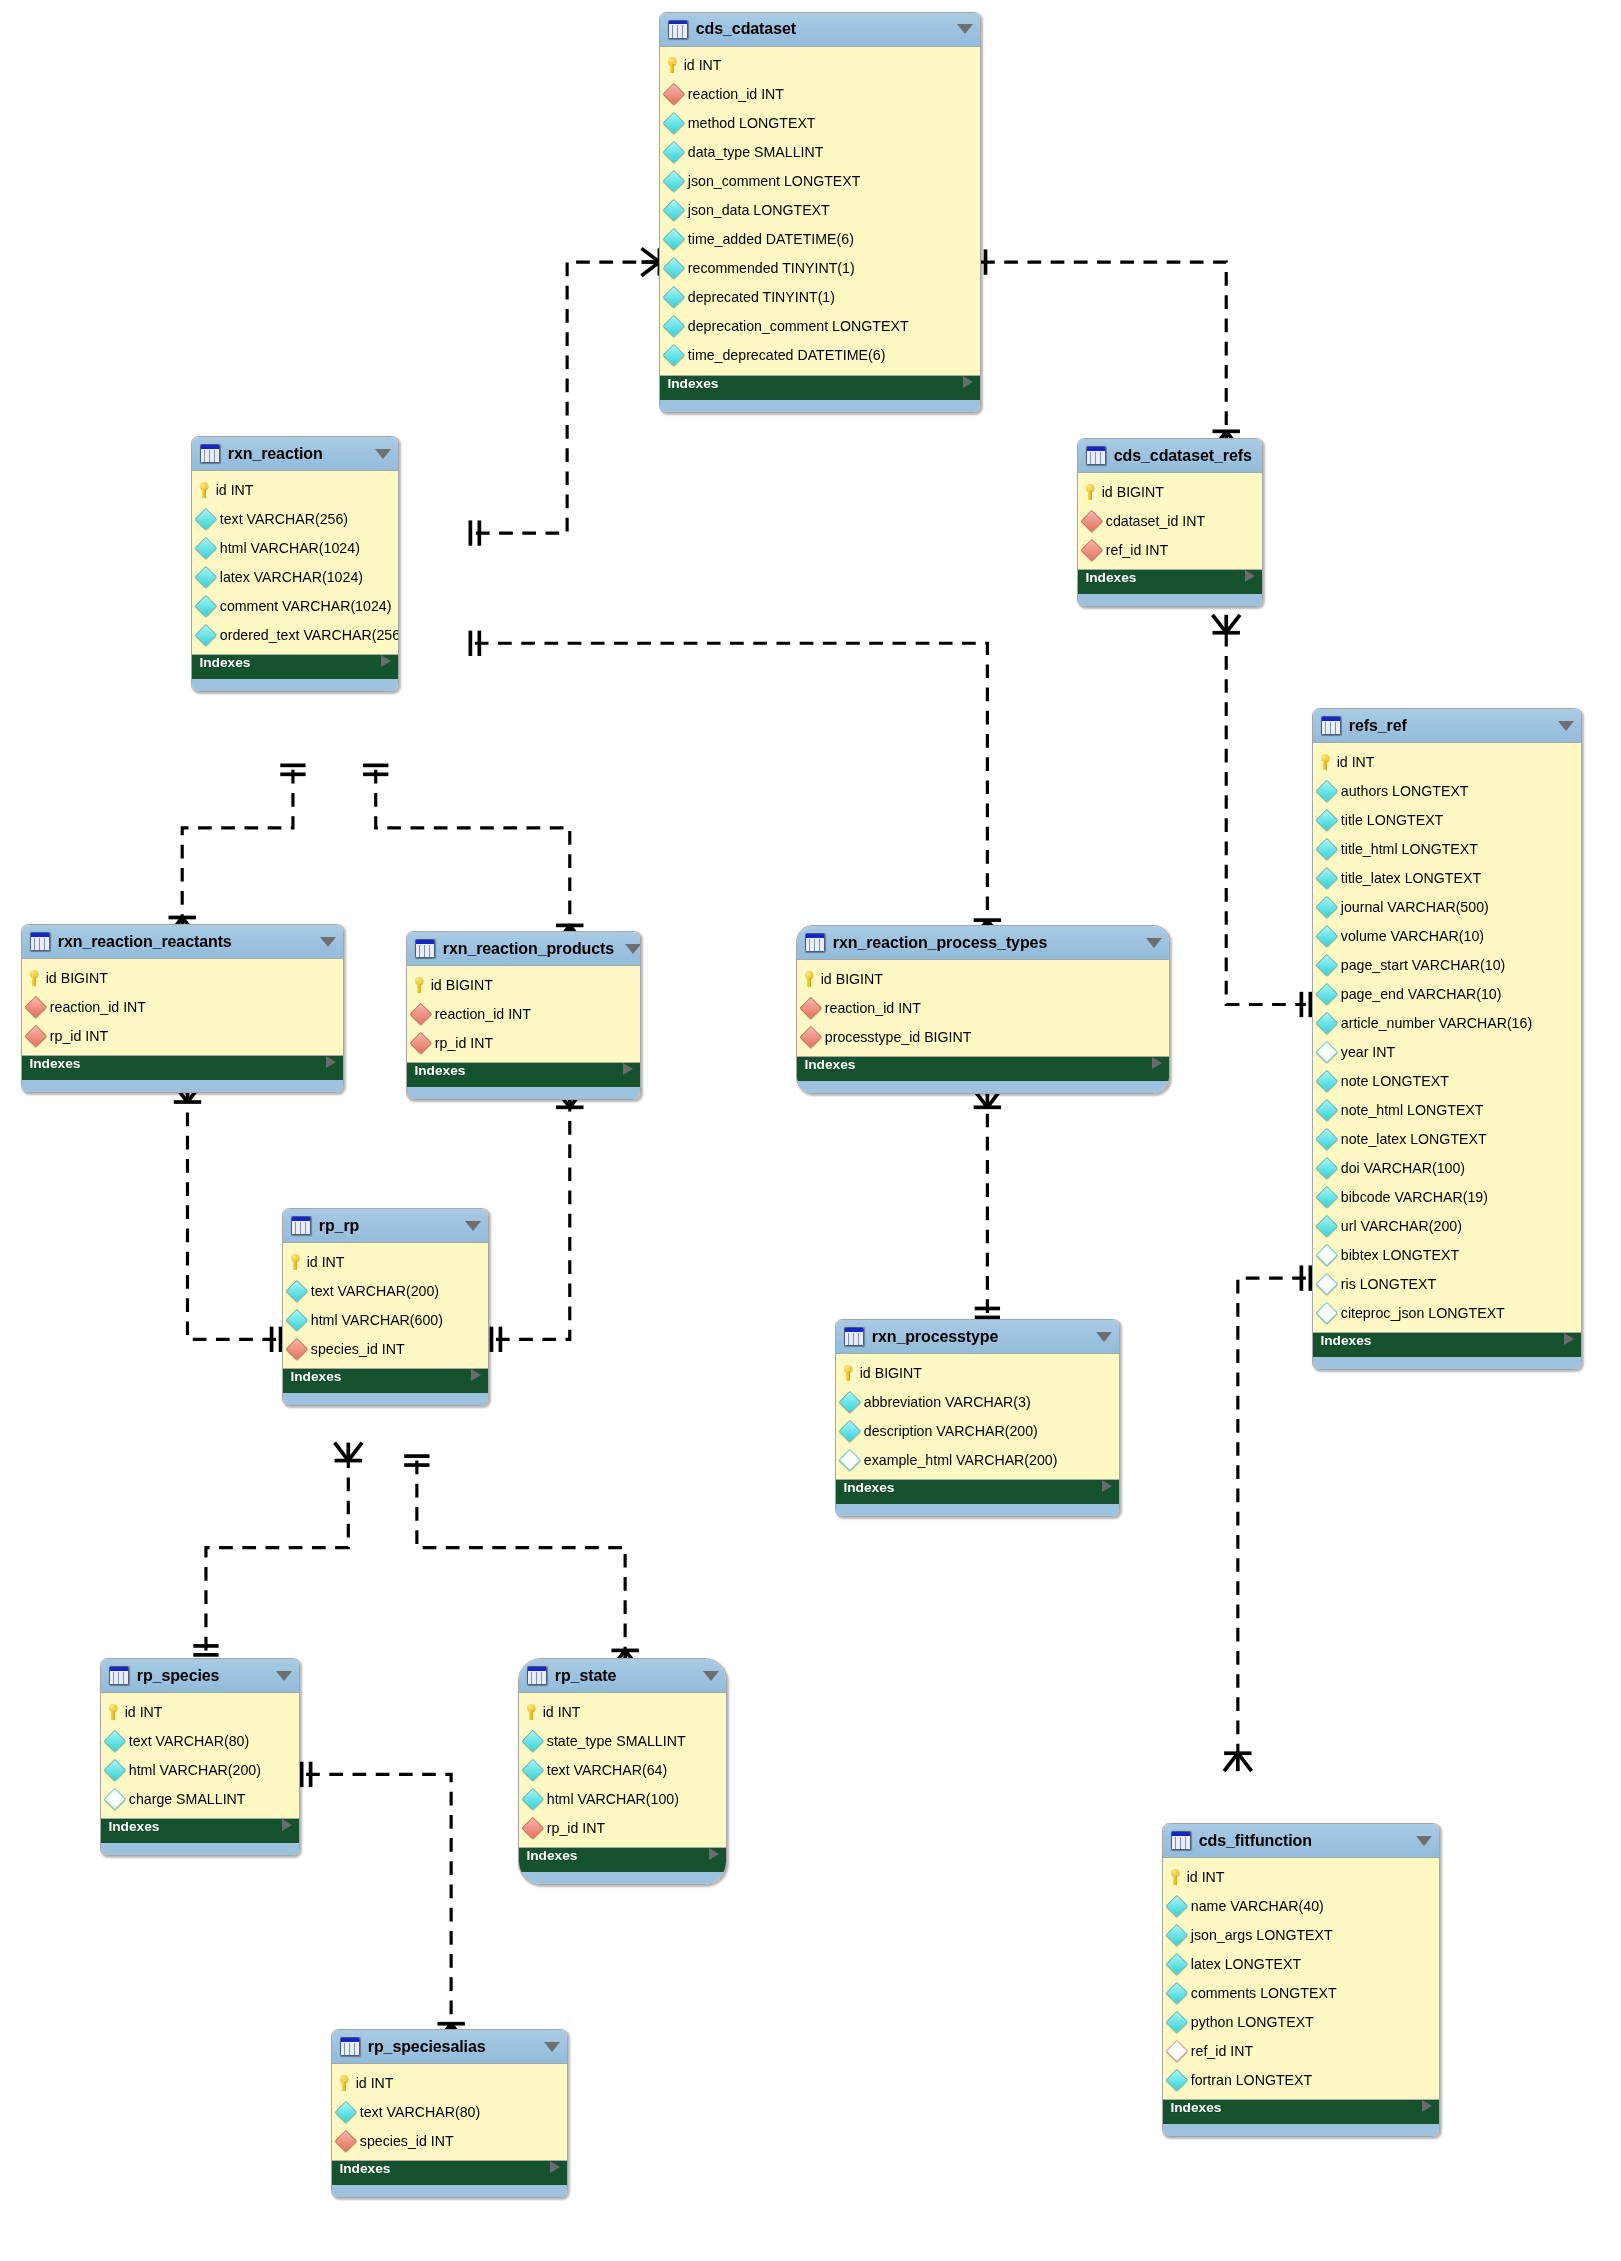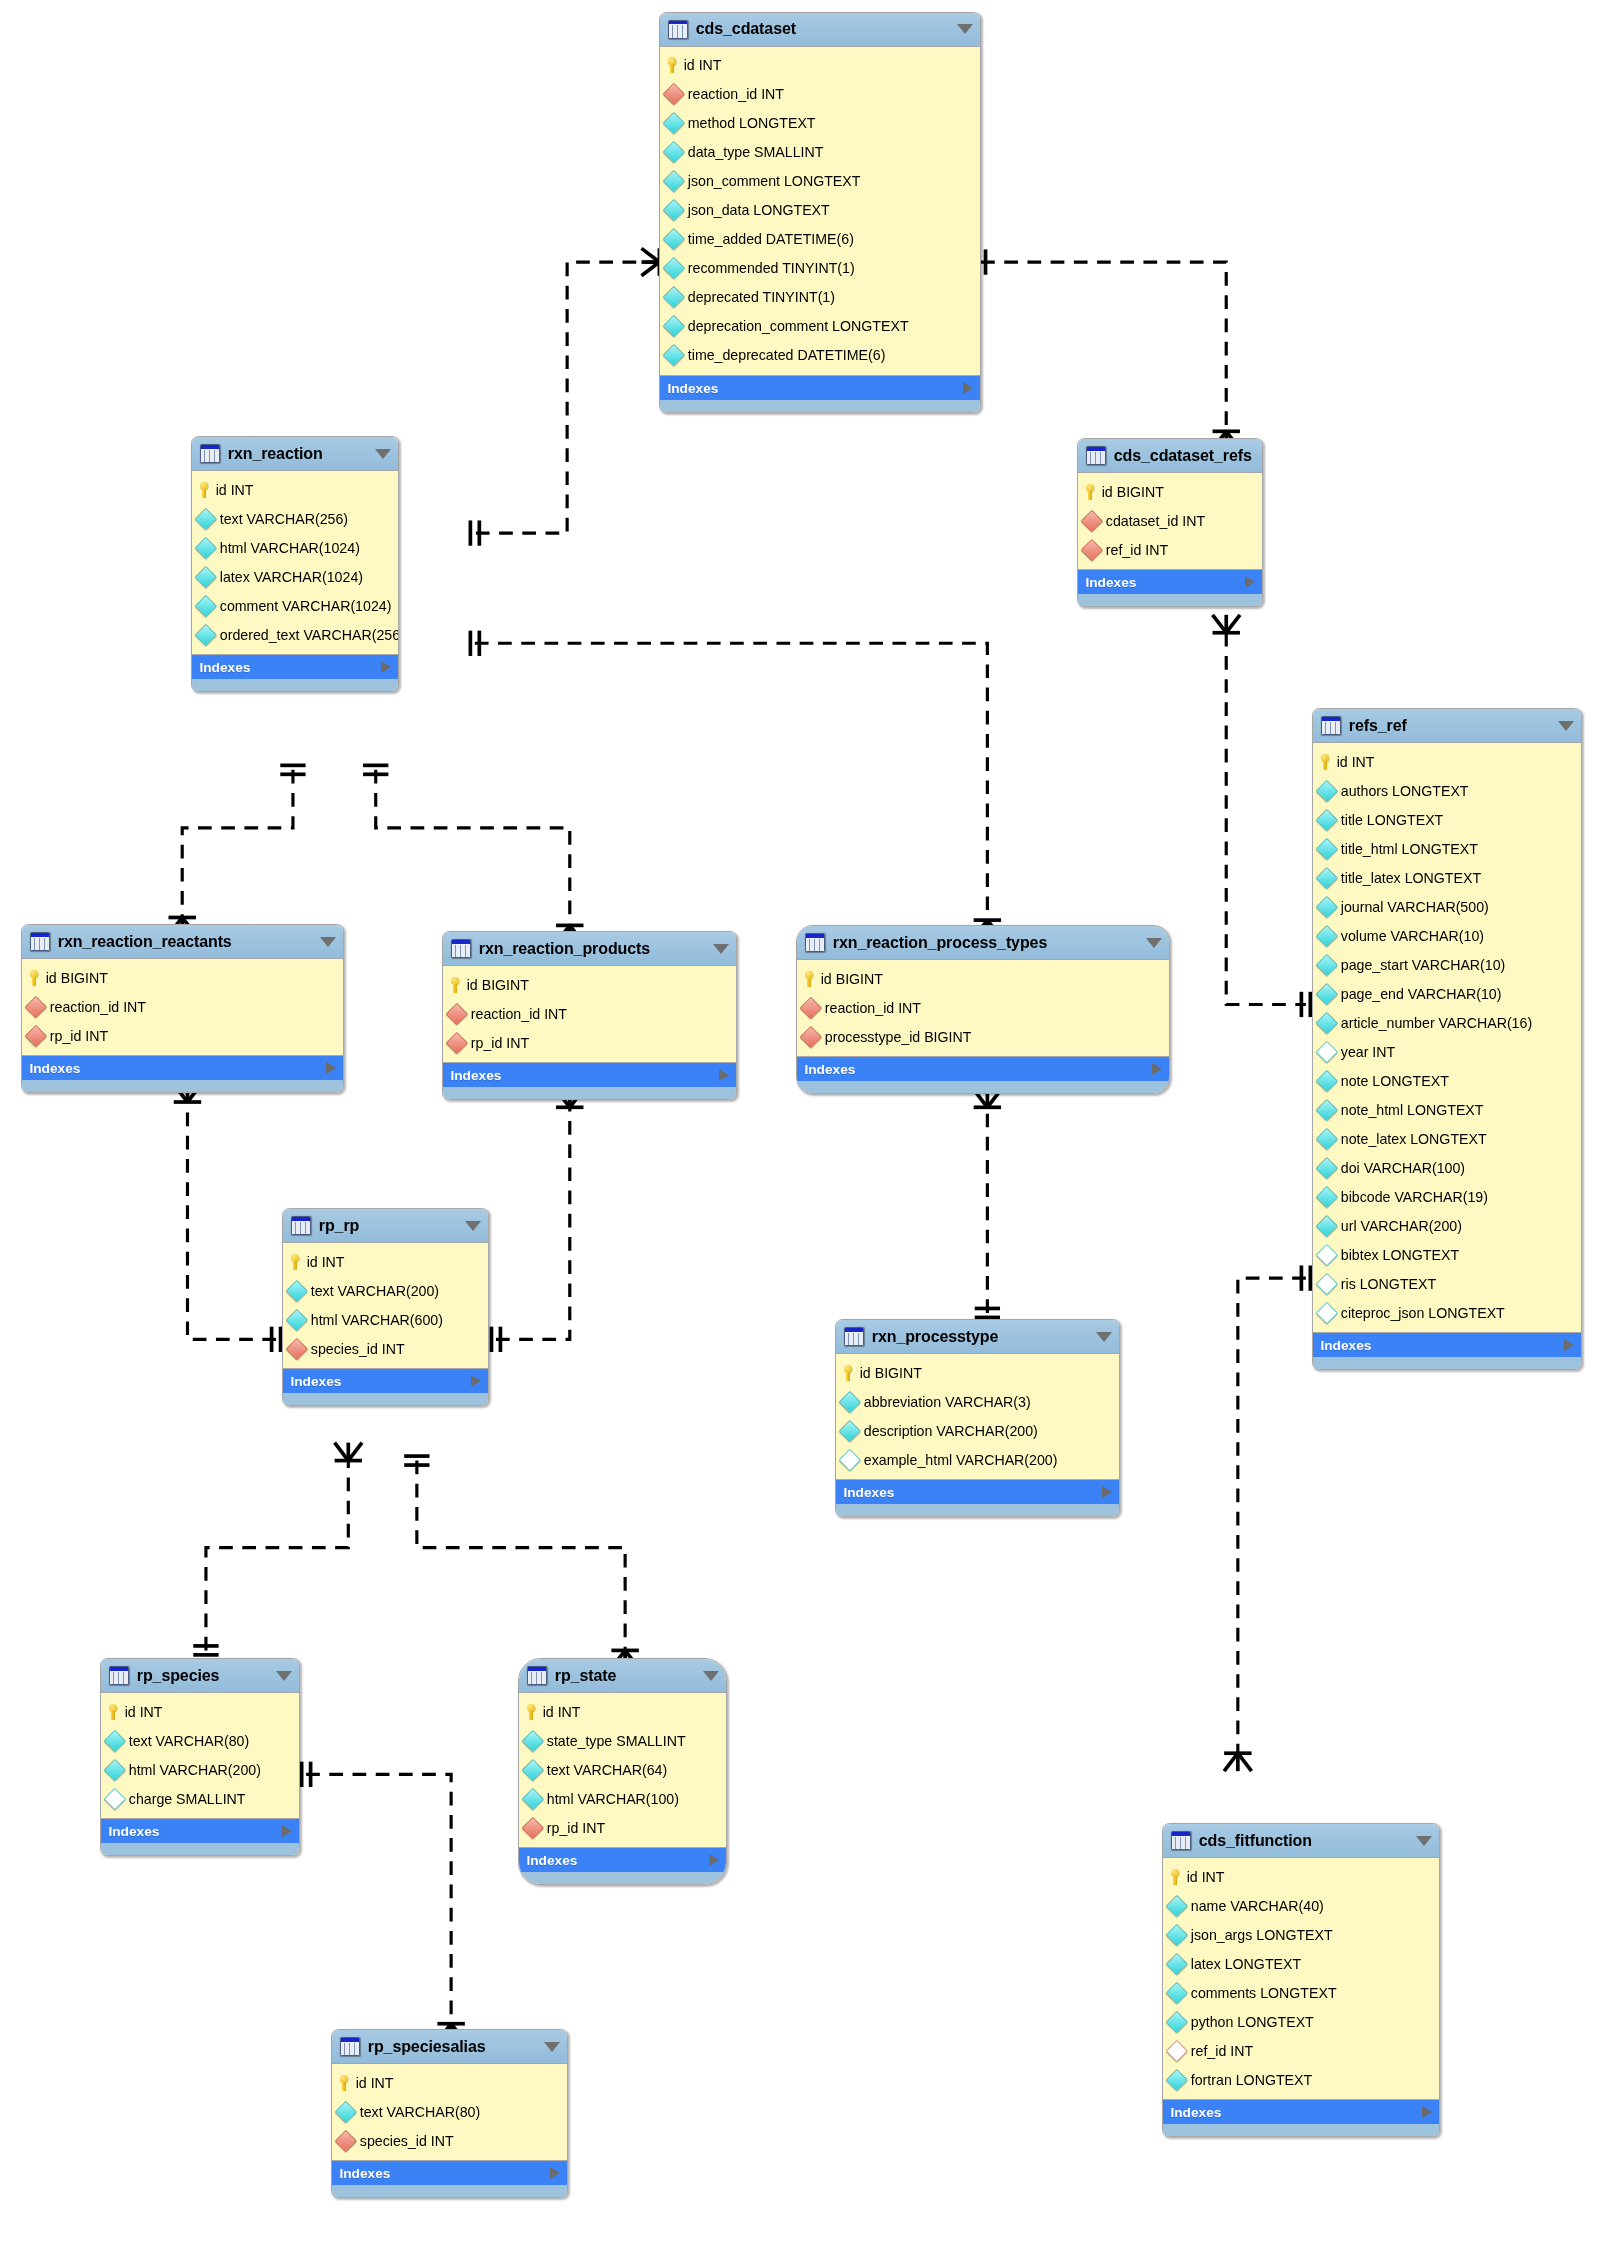--- a/index.html
+++ b/index.html
@@ -42,22 +42,22 @@
                box-shadow:0.5px 0.5px 0.5px rgba(0,0,0,.3);}
   .gkey:after{content:"";position:absolute;left:4.2px;top:6.9px;width:3.2px;height:9px;
               background:linear-gradient(to right,#ffd84d,#d9a800);}
   .gdia{flex:0 0 auto;width:13.7px;height:13.7px;transform:rotate(45deg);border-radius:1.6px;
         box-shadow:0.5px 0.5px 1.1px rgba(0,0,0,.3);}
   .gdia.cyan{background:linear-gradient(135deg,#a9f4f6,#2fd4da);border:1.1px solid #49b8bd;}
   .gdia.cyanopen{background:#fdffff;border:1.1px solid #63ccd1;}
   .gdia.red{background:linear-gradient(135deg,#f6b8ad,#e8705c);border:1.1px solid #c8604e;}
   .gdia.redopen{background:#fffdfd;border:1.1px solid #d99887;}
 
-  .idx{display:flex;align-items:center;height:24px;padding:0 7.4px;
-       background:#3b82f6;border-top:1.1px solid #a9a9a9;}
+  .idx{display:flex;align-items:flex-start;height:24px;padding:0 7.4px;
+       background:#14532d;border-top:1.1px solid #a9a9a9;}
   .idx .ilbl{font-size:13.7px;font-weight:bold;color:#ffffff;flex:1;
              text-shadow:0 0.5px 0 rgba(0,0,0,.18);}
   .idx .iarrow{width:0;height:0;border-top:6.9px solid transparent;
                border-bottom:6.9px solid transparent;border-left:10px solid #6b6b6b;}
   .foot{height:11.6px;background:#9cc2de;}
 
   
   #links{position:absolute;left:0;top:0;width:1622px;height:2261px;pointer-events:none;}
   #links path{fill:none;stroke:#000;stroke-width:6;stroke-dasharray:26 18;}
 </style>
@@ -448,21 +448,21 @@
             <span class="gdia red"></span>
             <span class="cname">rp_id INT</span>
           </div>
         </div>
         <div class="idx">
           <span class="ilbl">Indexes</span>
           <span class="iarrow"></span>
         </div>
         <div class="foot"></div>
       </div>
-      <div class="tbl" style="left: 406px; top: 931px; width: 295px; margin-left: 36px;">
+      <div class="tbl" style="left: 406px; top: 931px; width: 235px;">
         <div class="hdr">
           <span class="ticon"></span>
           <span class="tname">rxn_reaction_products</span>
           <span class="caret"></span>
         </div>
         <div class="cols">
           <div class="col">
             <span class="gkey"></span>
             <span class="cname">id BIGINT</span>
           </div>

